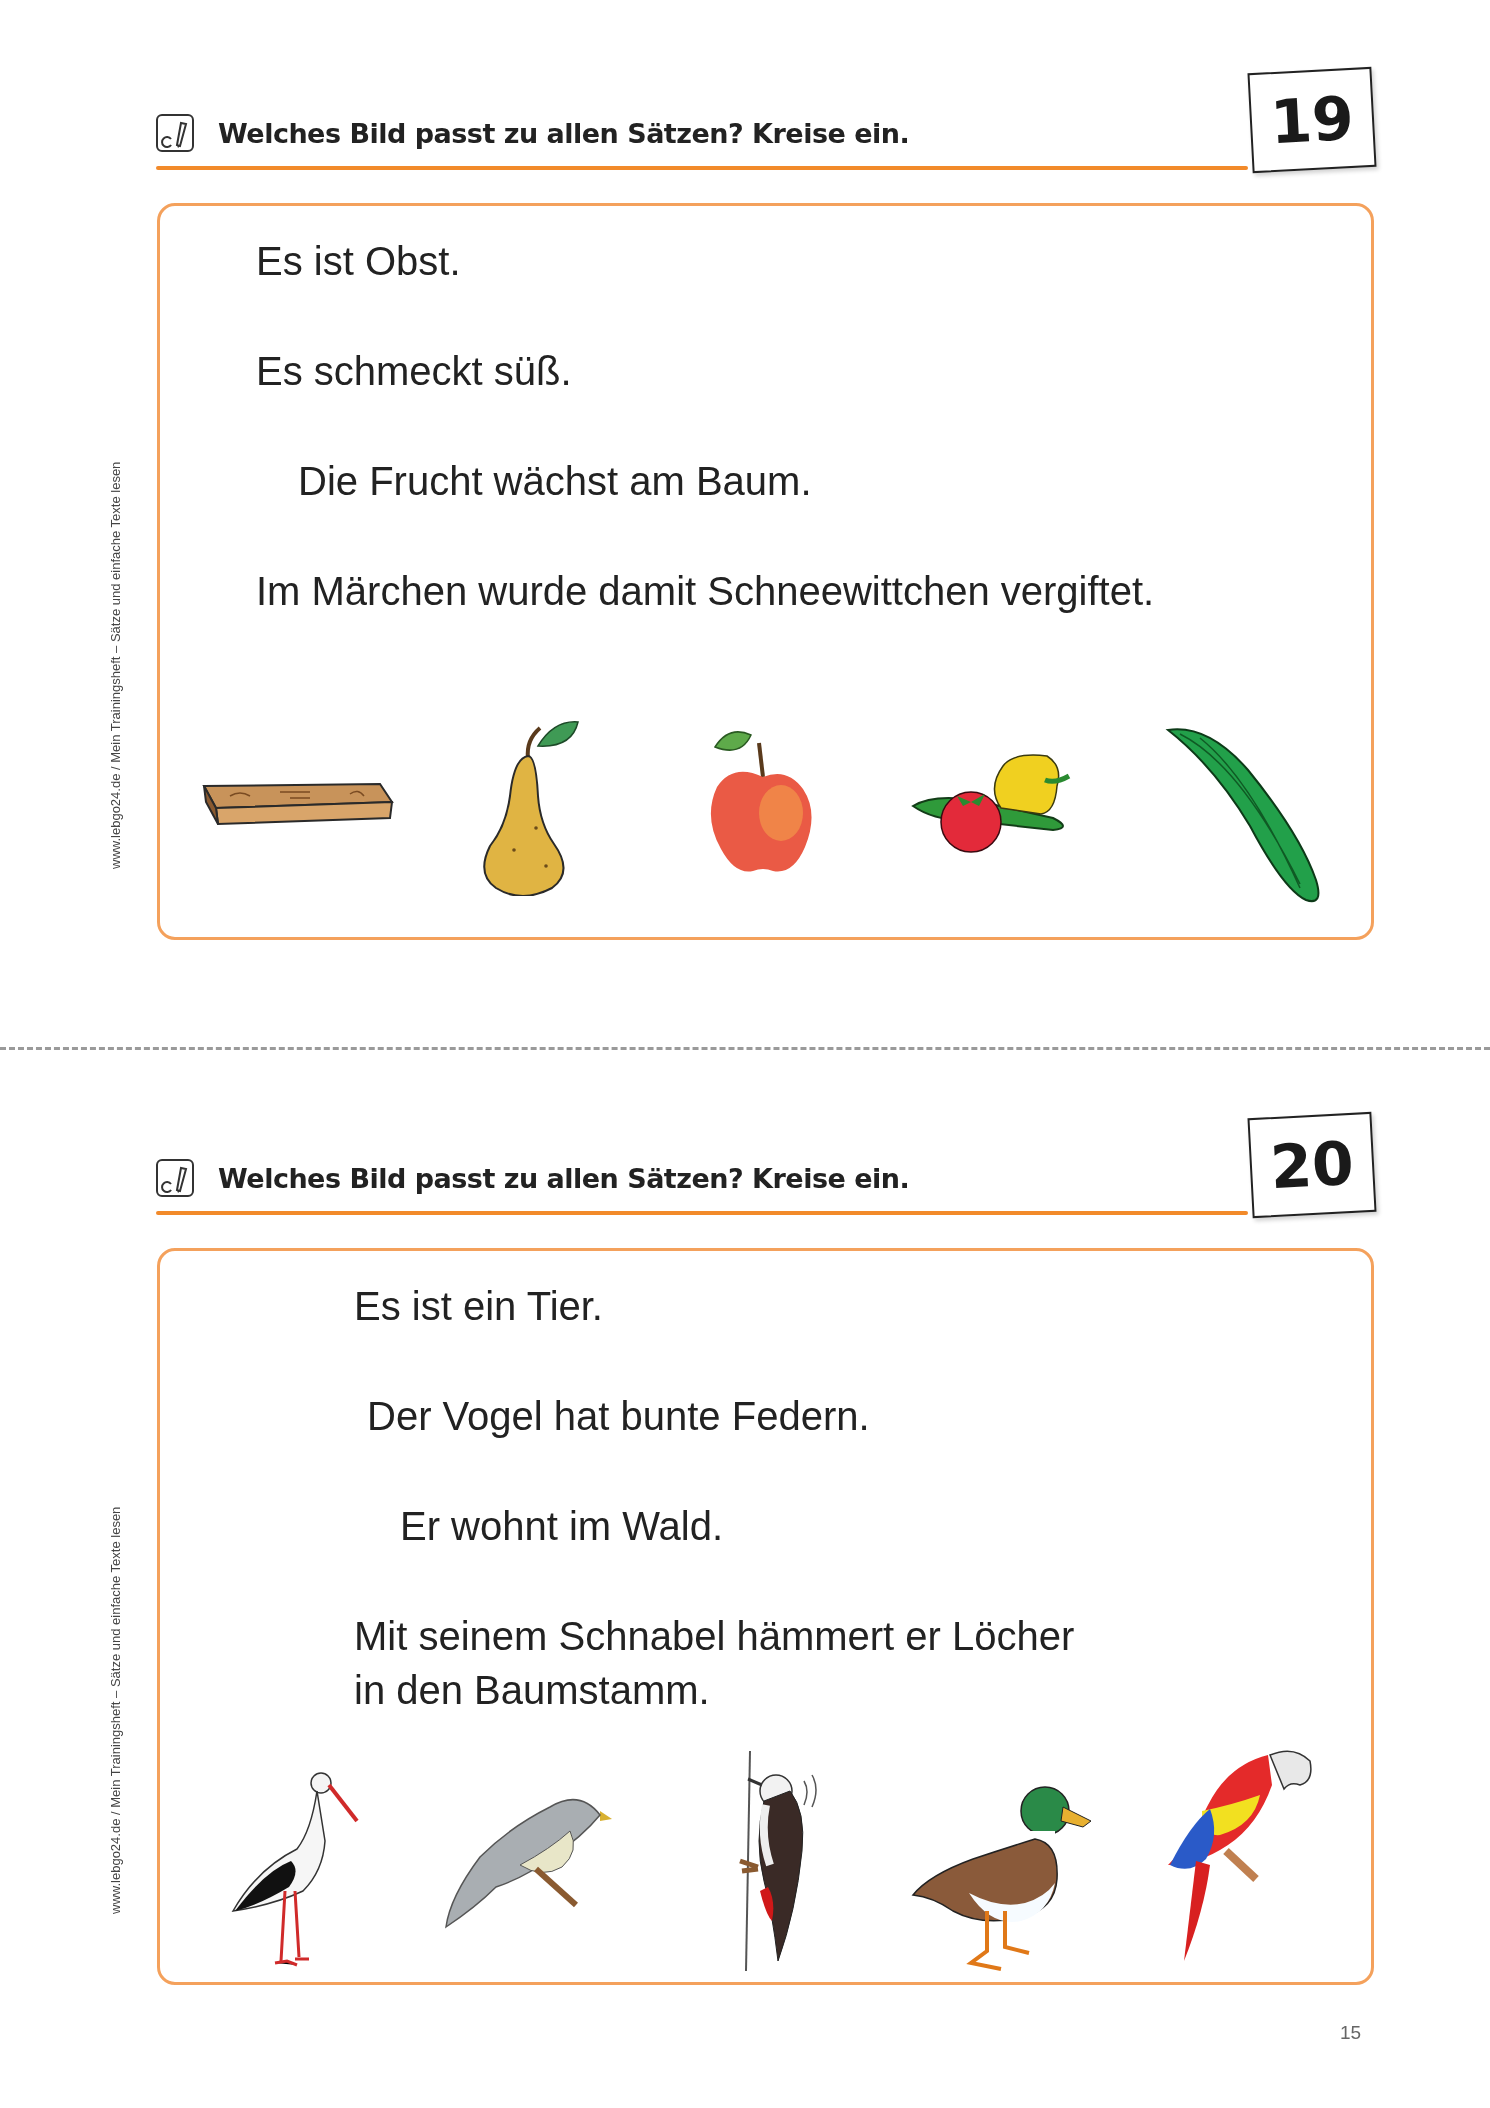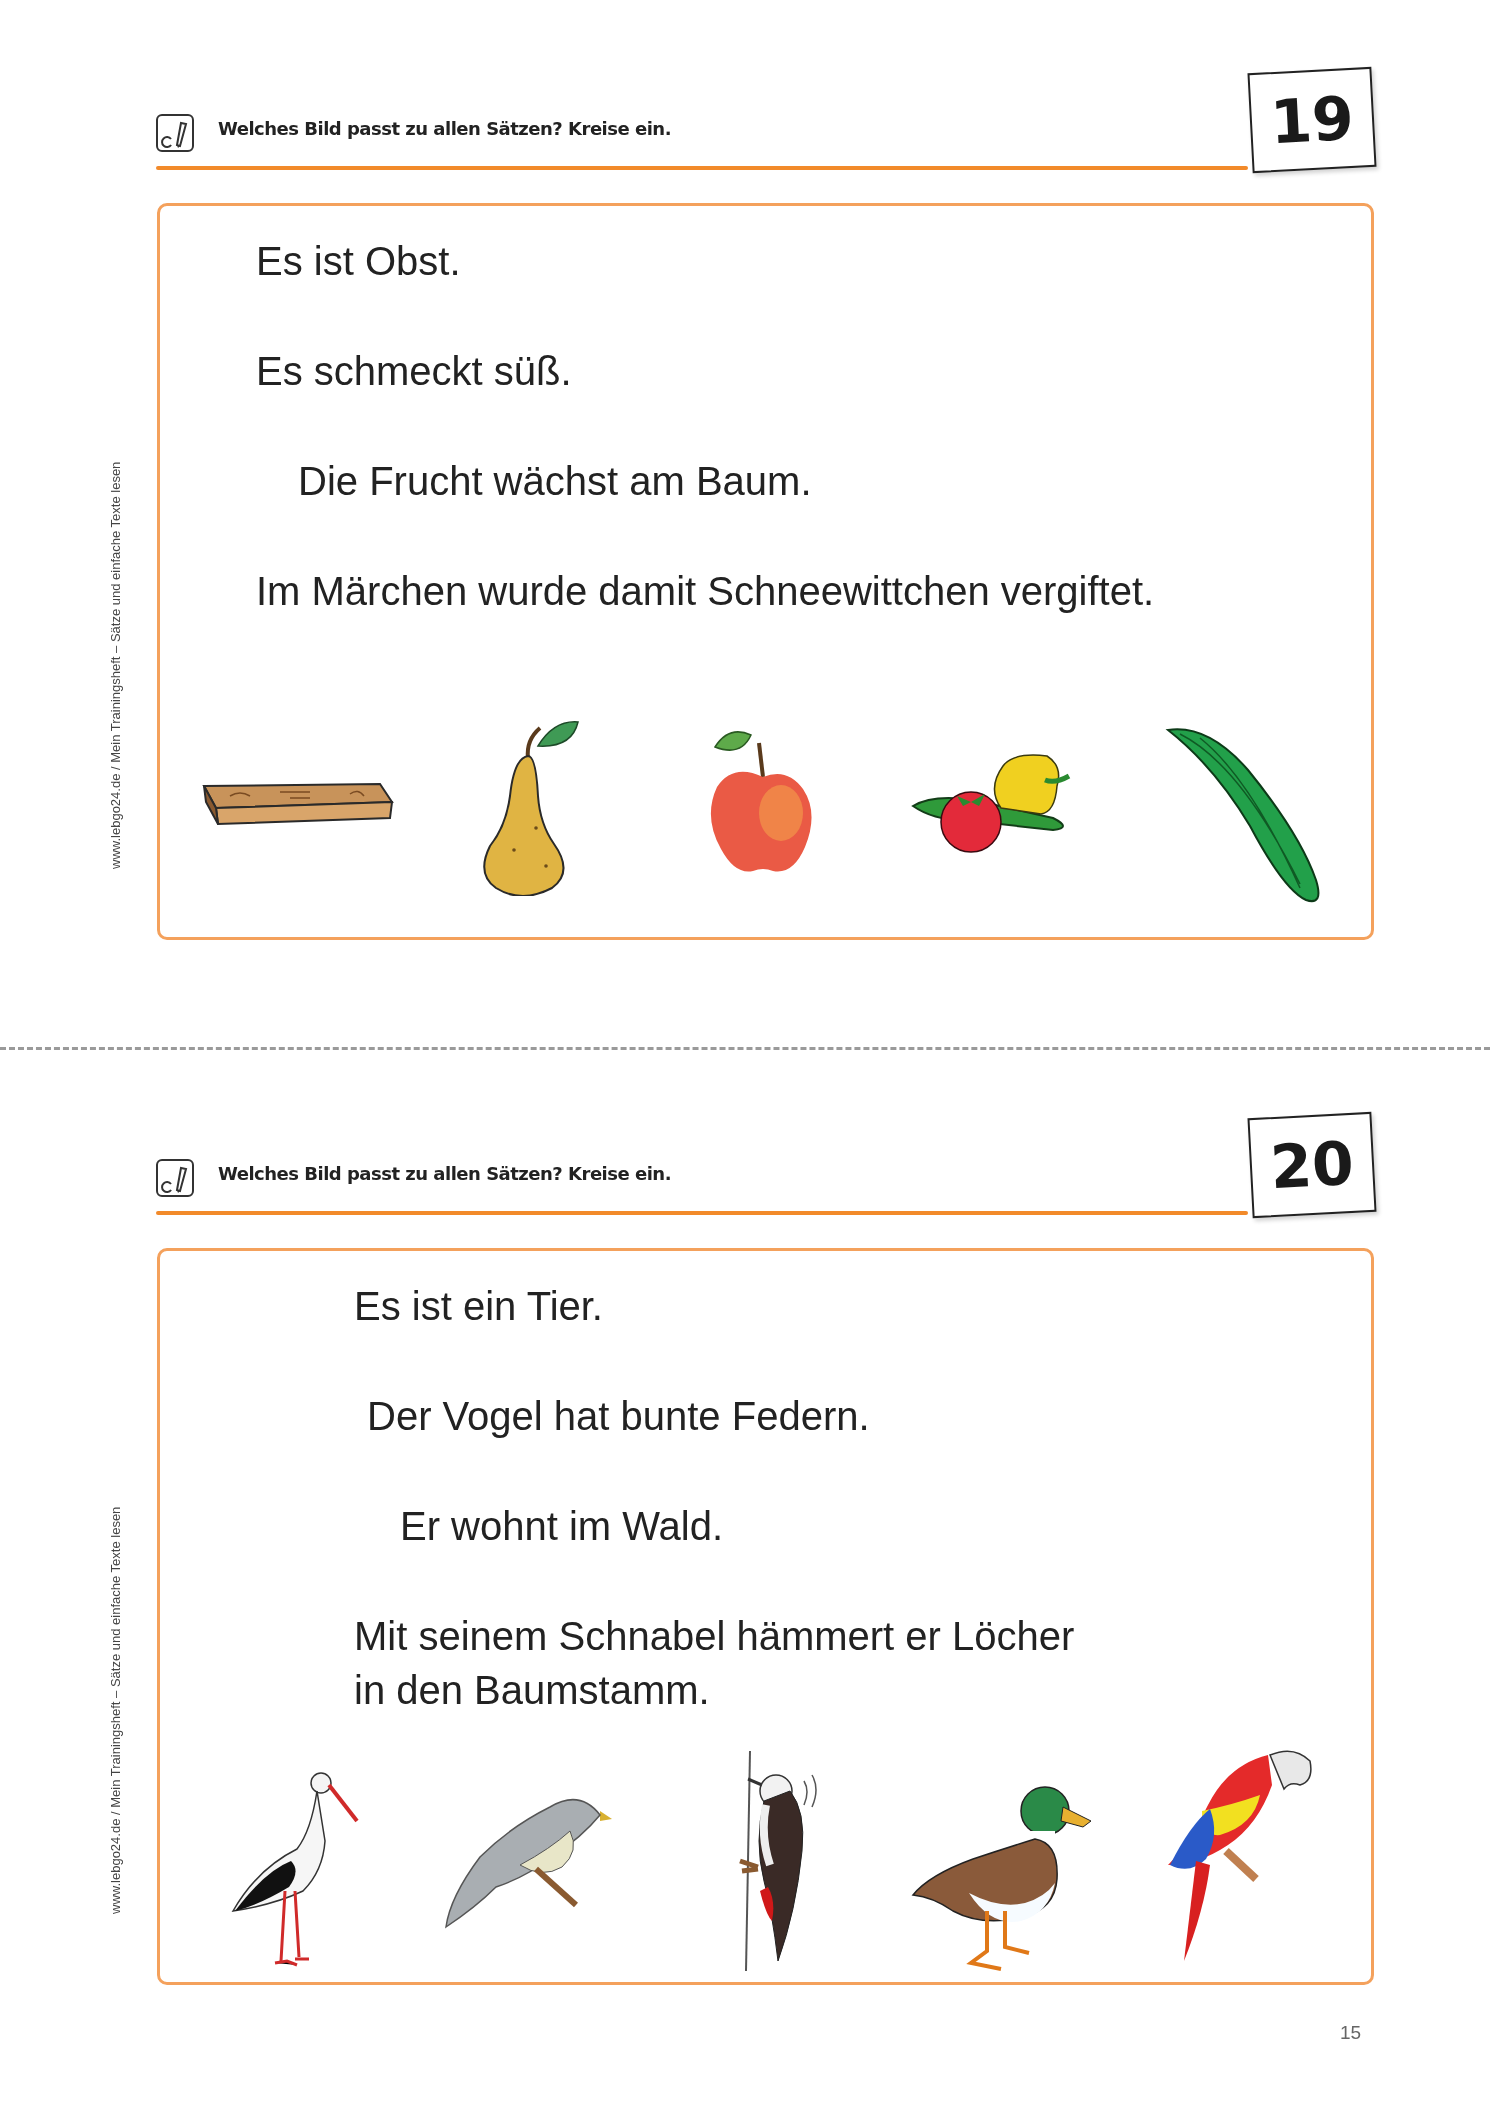--- a/index.html
+++ b/index.html
@@ -14,38 +14,38 @@
       text-align: center;
     }
     .task-header { position: absolute; left: 156px; width: 1092px; height: 60px; }
     .task-icon {
       position: absolute; left: 0; top: 6px; width: 38px; height: 38px;
       border: 2px solid #333; border-radius: 6px; box-sizing: border-box;
     }
     .task-icon svg { position: absolute; left: 3px; top: 3px; }
     .task-title {
       position: absolute; left: 62px; top: 10px;
-      font-family: "DejaVu Sans", sans-serif; font-weight: bold; font-size: 18px; color: #222;
+      font-family: "DejaVu Sans", sans-serif; font-weight: bold; font-size: 27px; color: #222;
       letter-spacing: -0.5px; white-space: nowrap;
     }
     .task-underline {
       position: absolute; left: 0; top: 58px; width: 1092px; height: 4px;
       background: #f28a2a; border-radius: 2px;
     }
     .task-number {
       position: absolute; left: 1250px; width: 124px; height: 100px;
       border: 2.5px solid #222; background: #fff; box-sizing: border-box;
       transform: rotate(-3deg);
       display: flex; align-items: center; justify-content: center;
       font-family: "DejaVu Sans", sans-serif; font-weight: bold; font-size: 60px; color: #1a1a1a;
       box-shadow: 2px 3px 4px rgba(0,0,0,0.18);
     }
     .card {
       position: absolute; left: 157px; width: 1217px;
-      border: 3px solid #f4a15c; border-radius: 10px; box-sizing: border-box; background: #fff;
+      border: 3px solid #f4a15c; border-radius: 18px; box-sizing: border-box; background: #fff;
     }
     .sentence {
       position: absolute; font-size: 40px; color: #222; white-space: nowrap; line-height: 54px;
     }
     .divider {
       position: absolute; left: 0; top: 1047px; width: 1490px; height: 0;
       border-top: 3px dashed #9a9a9a;
     }
     .pic { position: absolute; }
     .page-number {

